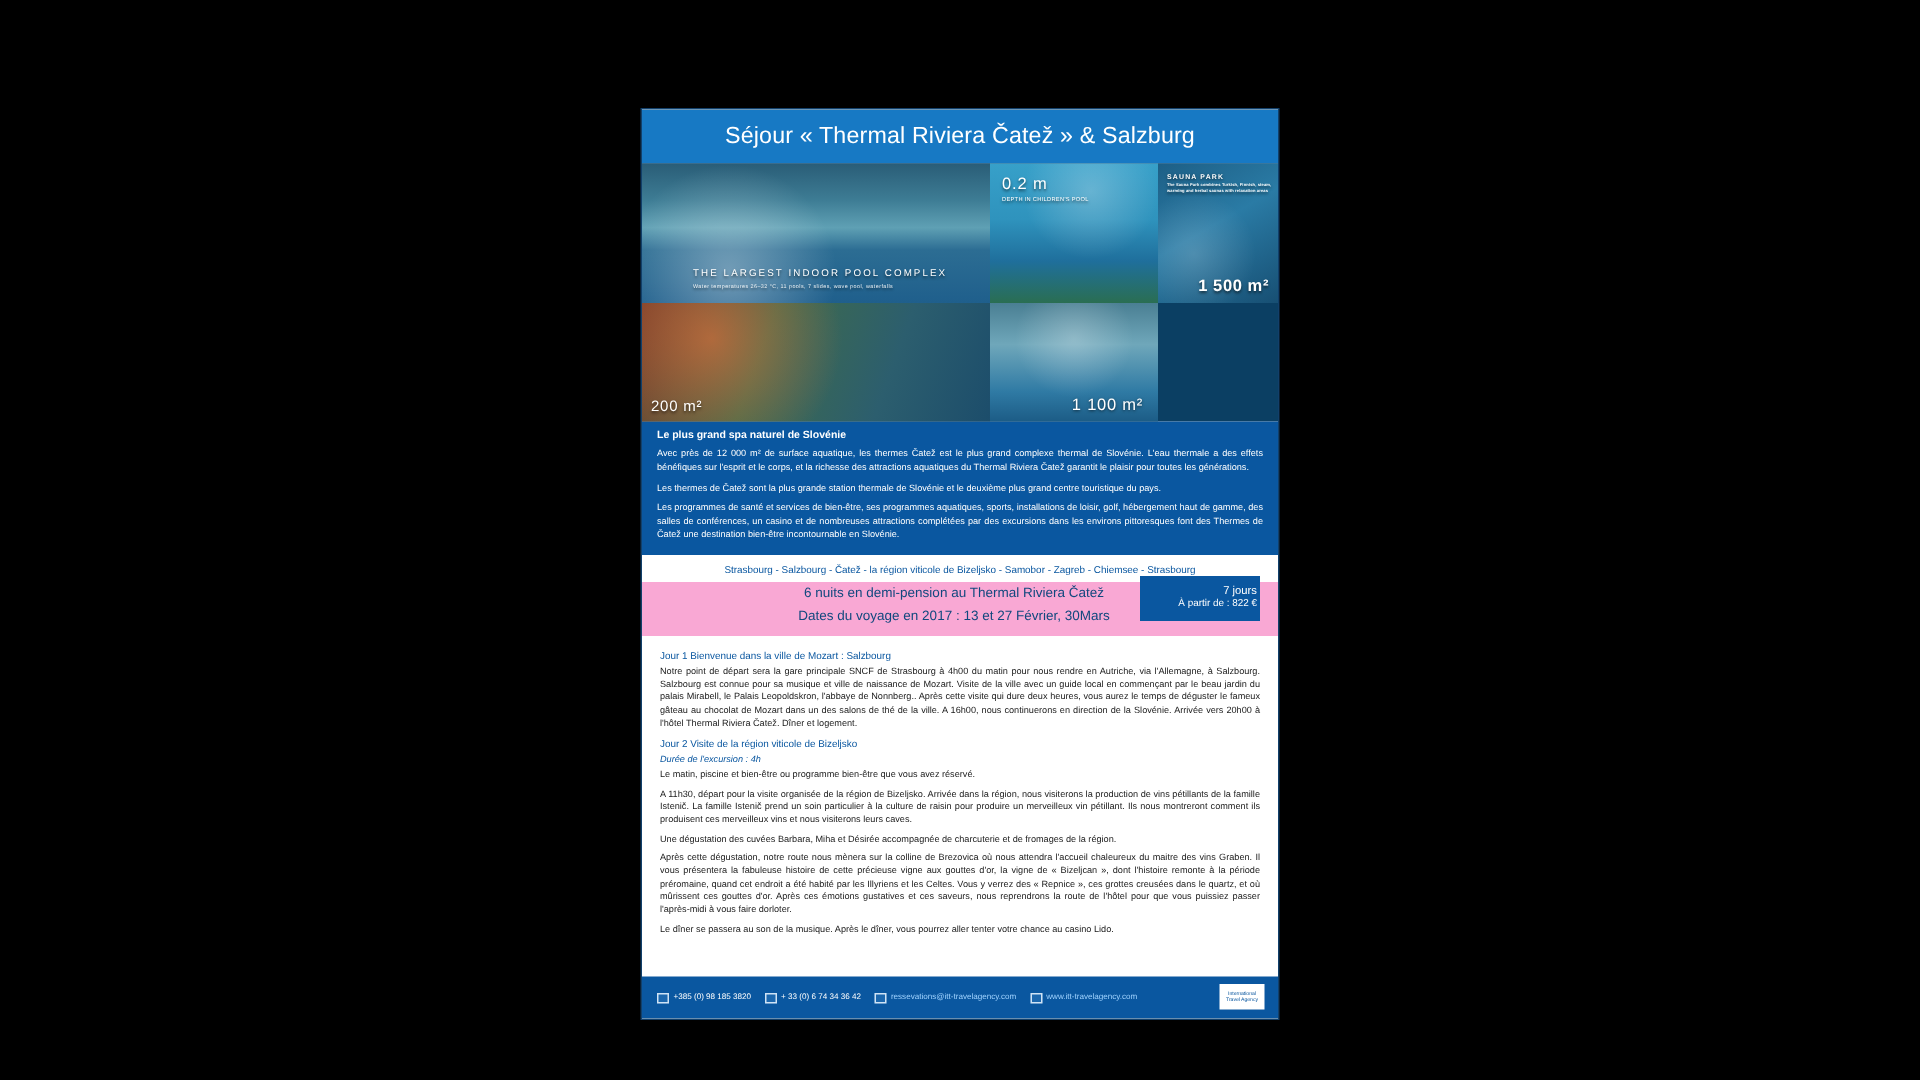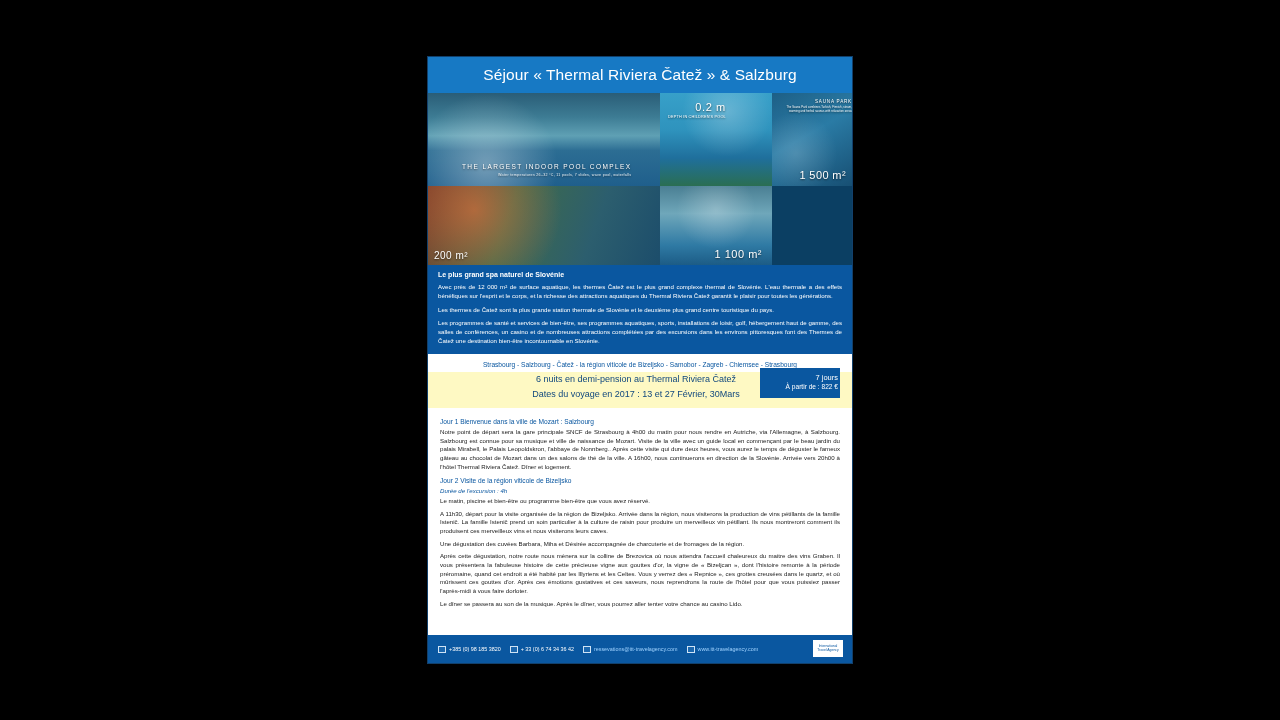--- a/index.html
+++ b/index.html
@@ -13,21 +13,21 @@
   }
   #stage {
     position: relative;
     width: 1280px;
     height: 720px;
     background: #000000;
   }
   #page {
     position: absolute;
     left: 428px;
-    top: 57px;
+    top: 73px;
     width: 424px;
     height: 606px;
     background: #ffffff;
     box-shadow: 0 0 0 1px #12406b;
     overflow: hidden;
   }
 
   
   .hdr {
     background: #1779c4;
@@ -44,21 +44,20 @@
   }
 
   
   .collage {
     width: 424px;
     height: 172px;
     display: grid;
     grid-template-columns: 232px 112px 80px;
     grid-template-rows: 93px 79px;
     background: #0b3f63;
-    text-align: right;
   }
   .ph { position: relative; overflow: hidden; }
   .ph .cap {
     position: absolute;
     color: #ffffff;
     text-shadow: 0 1px 2px rgba(0,0,0,.6);
     line-height: 1.15;
   }
   .ph-1 {
     background:
@@ -72,21 +71,21 @@
       radial-gradient(circle at 60% 20%, rgba(255,255,255,.25), rgba(255,255,255,0) 45%),
       linear-gradient(180deg, #37a0c9 0%, #2f93bd 40%, #1f6f9c 70%, #2a6e52 100%);
   }
   .ph-2 .cap { left: 8px; top: 8px; font-size: 11px; letter-spacing: .6px; }
   .ph-2 .cap small { display: block; font-size: 3.8px; letter-spacing: .2px; margin-top: 1px; }
   .ph-3 {
     background:
       radial-gradient(circle at 30% 65%, rgba(255,255,255,.18), rgba(255,255,255,0) 50%),
       linear-gradient(150deg, #1d5f86 0%, #2a7ba5 45%, #174f73 100%);
   }
-  .ph-3 .cap { left: 6px; top: 6px; font-size: 4.6px; letter-spacing: .8px; }
+  .ph-3 .cap { left: 6px; top: 6px; font-size: 4.6px; letter-spacing: .8px; font-weight: bold; }
   .ph-3 .cap small { display: block; font-size: 2.7px; letter-spacing: .1px; margin-top: 2px; line-height: 1.3; }
   .ph-4 {
     background:
       radial-gradient(circle at 20% 30%, rgba(255,120,60,.55), rgba(255,120,60,0) 45%),
       linear-gradient(110deg, #6a3b2a 0%, #3f6b4a 35%, #2c5e6e 70%, #1c4d6b 100%);
   }
   .ph-4 .cap { left: 6px; bottom: 4px; font-size: 10px; letter-spacing: .5px; }
   .ph-5 {
     background:
       radial-gradient(circle at 50% 30%, rgba(255,255,255,.25), rgba(255,255,255,0) 50%),
@@ -142,21 +141,21 @@
   
   .route {
     background: #ffffff;
     text-align: center;
     color: #0a57a0;
     font-size: 6.6px;
     padding: 7px 8px 4px 8px;
   }
   .offer-row {
     position: relative;
-    background: #fef9c3;
+    background: #f9a8d4;
     padding: 2px 8px 9px 0;
     text-align: center;
   }
   .offer-row .l1 {
     color: #11487e;
     font-size: 9px;
     margin-bottom: 5px;
   }
   .offer-row .l2 {
     color: #11487e;

